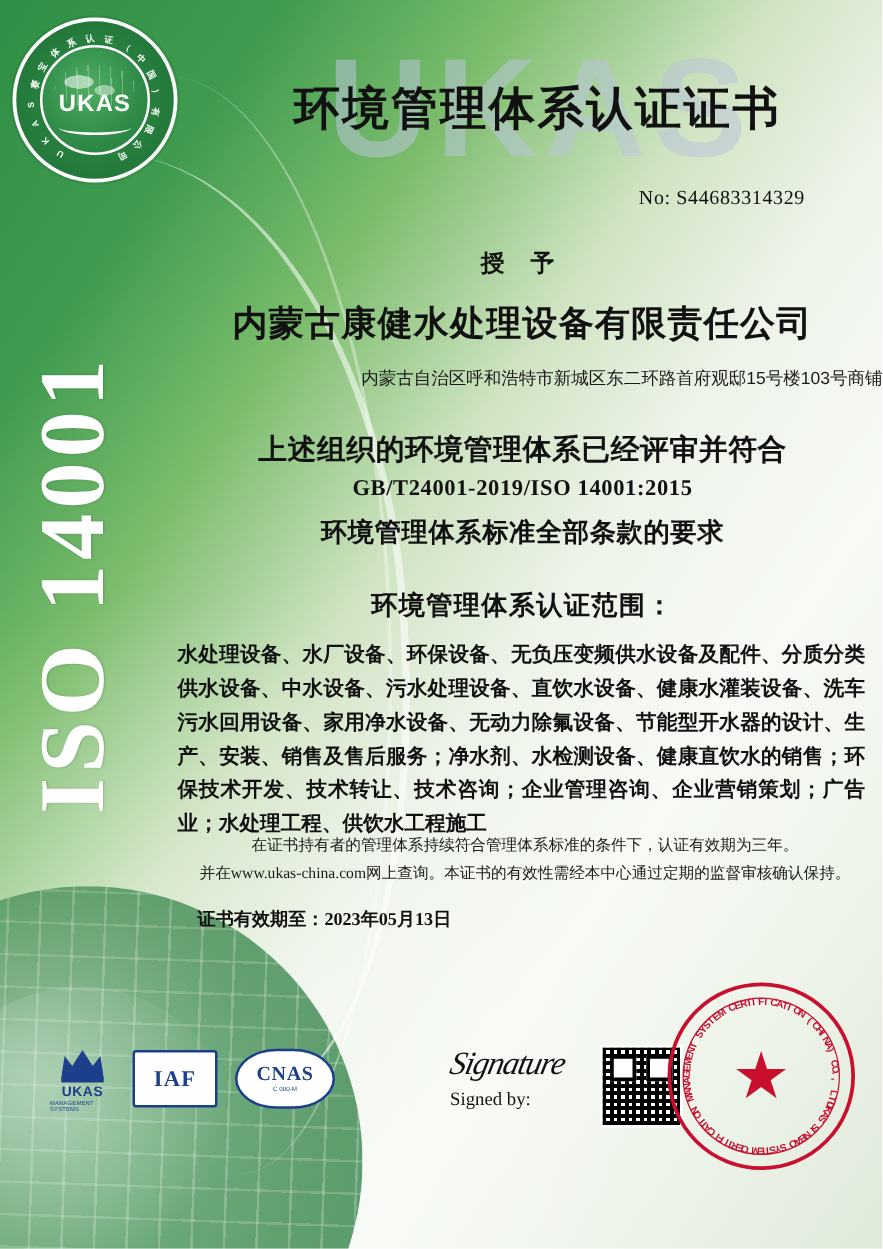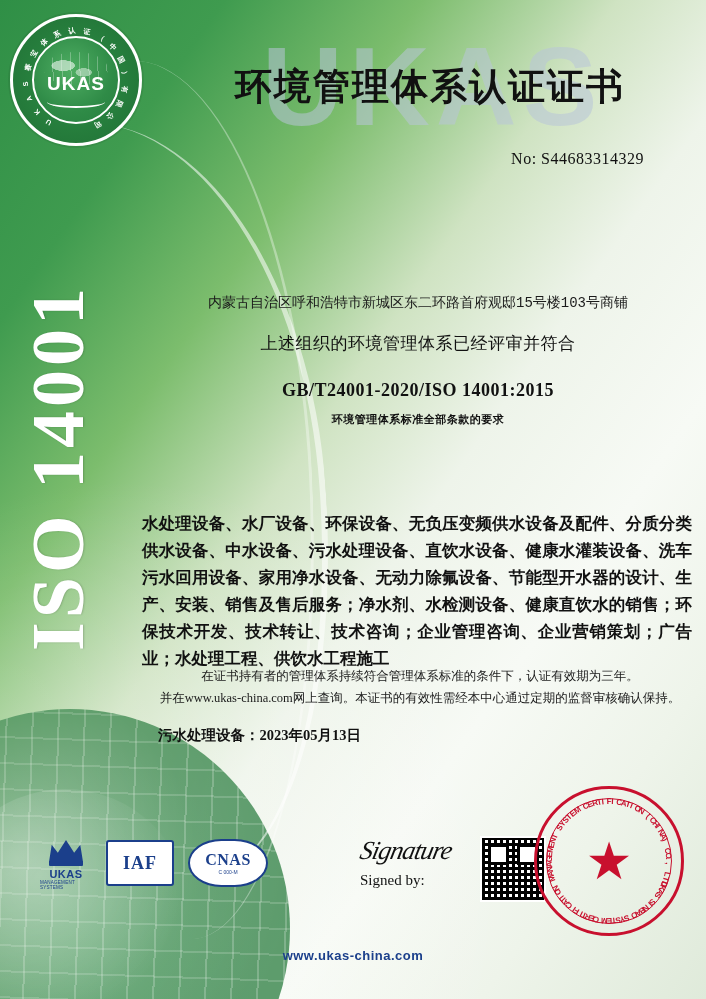--- a/index.html
+++ b/index.html
@@ -127,30 +127,30 @@
     position:absolute;left:0;top:198px;width:576px;text-align:center;
     font-family:"Liberation Serif", serif;font-weight:bold;font-size:19px;
     letter-spacing:8px;color:#111;
   }
   .company{
     position:absolute;left:0;top:240px;width:576px;text-align:center;
     font-family:"Liberation Serif", serif;font-weight:bold;font-size:28px;
     color:#111;letter-spacing:1px;
   }
   .address{
-    position:absolute;left:0;top:294px;width:576px;text-align:center;
-    font-family:Liberation Mono, monospace;font-size:14px;color:#1a1a1a;
+    position:absolute;left:0;top:294px;width:576px;text-align:right;
+    font-family:Liberation Sans, sans-serif;font-size:14px;color:#1a1a1a;
   }
   .stmt{
     position:absolute;left:0;width:576px;text-align:center;
     font-family:"Liberation Serif", serif;color:#111;
   }
-  .stmt.l1{top:332px;font-size:17px;font-weight:normal;letter-spacing:.5px;}
+  .stmt.l1{top:344px;font-size:23px;font-weight:bold;letter-spacing:.5px;}
   .stmt.l2{top:380px;font-size:18px;font-weight:bold;letter-spacing:.5px;}
-  .stmt.l3{top:412px;font-size:11px;font-weight:bold;letter-spacing:.5px;}
+  .stmt.l3{top:412px;font-size:21px;font-weight:bold;letter-spacing:.5px;}
   .scope-title{
     position:absolute;left:0;top:470px;width:576px;text-align:center;
     font-family:"Liberation Serif", serif;font-weight:bold;font-size:21px;
     color:#111;letter-spacing:1px;
   }
   .scope-body{
     position:absolute;left:12px;top:510px;width:550px;
     font-family:"Liberation Serif", serif;font-weight:bold;font-size:16.5px;
     line-height:27px;color:#111;text-align:justify;
   }
@@ -293,35 +293,38 @@
   </div>
 
   <div class="watermark">UKAS</div>
 
   <div class="content">
 
     <div class="title">环境管理体系认证证书</div>
 
     <div class="cert-no">No: S44683314329</div>
 
-
+    <div class="grant">授 予</div>
+
+    <div class="company">内蒙古康健水处理设备有限责任公司</div>
 
     <div class="address">内蒙古自治区呼和浩特市新城区东二环路首府观邸15号楼103号商铺</div>
 
     <div class="stmt l1">上述组织的环境管理体系已经评审并符合</div>
-    <div class="stmt l2">GB/T24001-2020/ISO 14001:2015</div>
+    <div class="stmt l2">GB/T24001-2019/ISO 14001:2015</div>
     <div class="stmt l3">环境管理体系标准全部条款的要求</div>
 
+    <div class="scope-title">环境管理体系认证范围：</div>
     <div class="scope-body">水处理设备、水厂设备、环保设备、无负压变频供水设备及配件、分质分类供水设备、中水设备、污水处理设备、直饮水设备、健康水灌装设备、洗车污水回用设备、家用净水设备、无动力除氟设备、节能型开水器的设计、生产、安装、销售及售后服务；净水剂、水检测设备、健康直饮水的销售；环保技术开发、技术转让、技术咨询；企业管理咨询、企业营销策划；广告业；水处理工程、供饮水工程施工</div>
 
     <div class="note n1">在证书持有者的管理体系持续符合管理体系标准的条件下，认证有效期为三年。</div>
     <div class="note n2">并在www.ukas-china.com网上查询。本证书的有效性需经本中心通过定期的监督审核确认保持。</div>
 
     <div class="dates">
-      <div>污水处理设备：2023年05月13日</div>
+      <div>证书有效期至：2023年05月13日</div>
     </div>
   </div>
 
   <div class="logos">
     <div class="mini-ukas">
       <div class="crown"></div>
       <div class="t">UKAS</div>
       <div class="s">MANAGEMENT SYSTEMS</div>
     </div>
     <div class="iaf">
@@ -423,16 +426,15 @@
         <span style="transform: rotate(223.226deg) translate(0px, -64px); color: rgb(200, 16, 46); font-size: 8px;">A</span>
         <span style="transform: rotate(227.419deg) translate(0px, -64px); color: rgb(200, 16, 46); font-size: 8px;">T</span>
         <span style="transform: rotate(231.613deg) translate(0px, -64px); color: rgb(200, 16, 46); font-size: 8px;">I</span>
         <span style="transform: rotate(235.806deg) translate(0px, -64px); color: rgb(200, 16, 46); font-size: 8px;">O</span>
         <span style="transform: rotate(240deg) translate(0px, -64px); color: rgb(200, 16, 46); font-size: 8px;">N</span>
       </div>
     <div class="star">★</div>
   </div>
 
   <div class="footer">
-    <div class="f2">www.ukas-china.com</div>
   </div>
 
 </div>
 
 </body></html>

